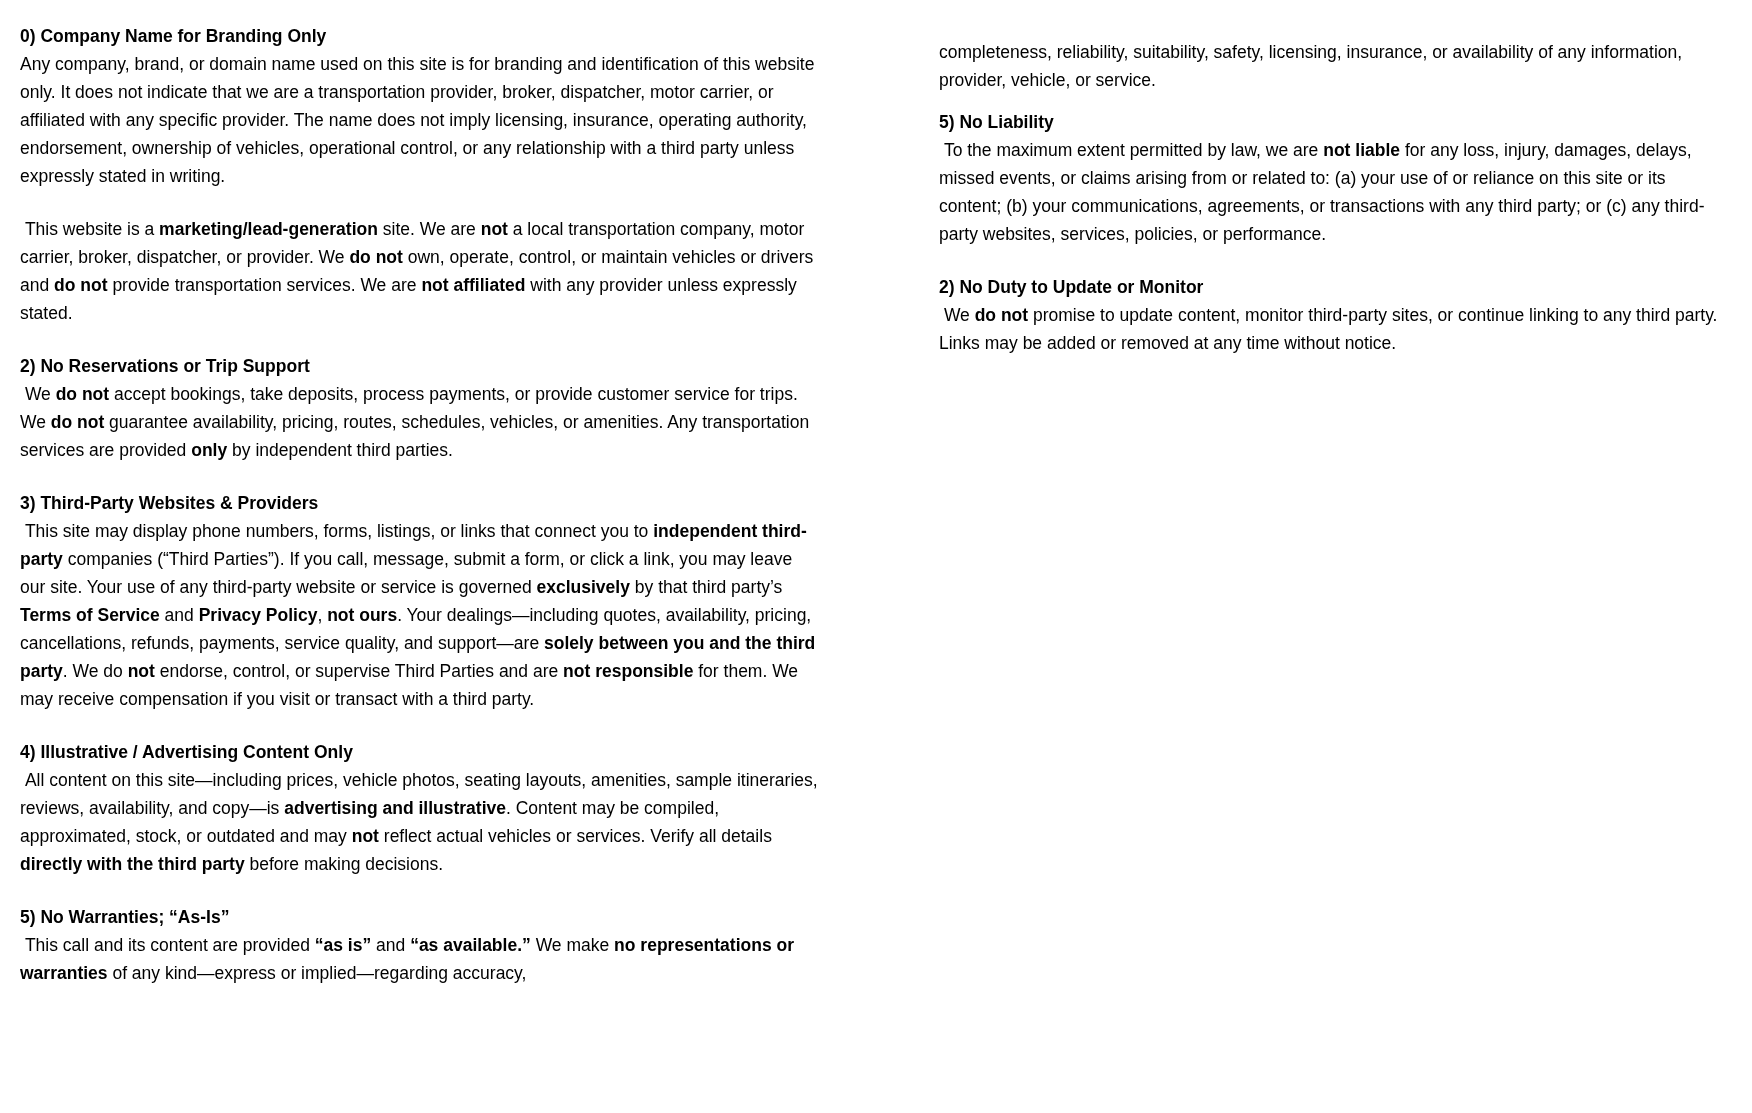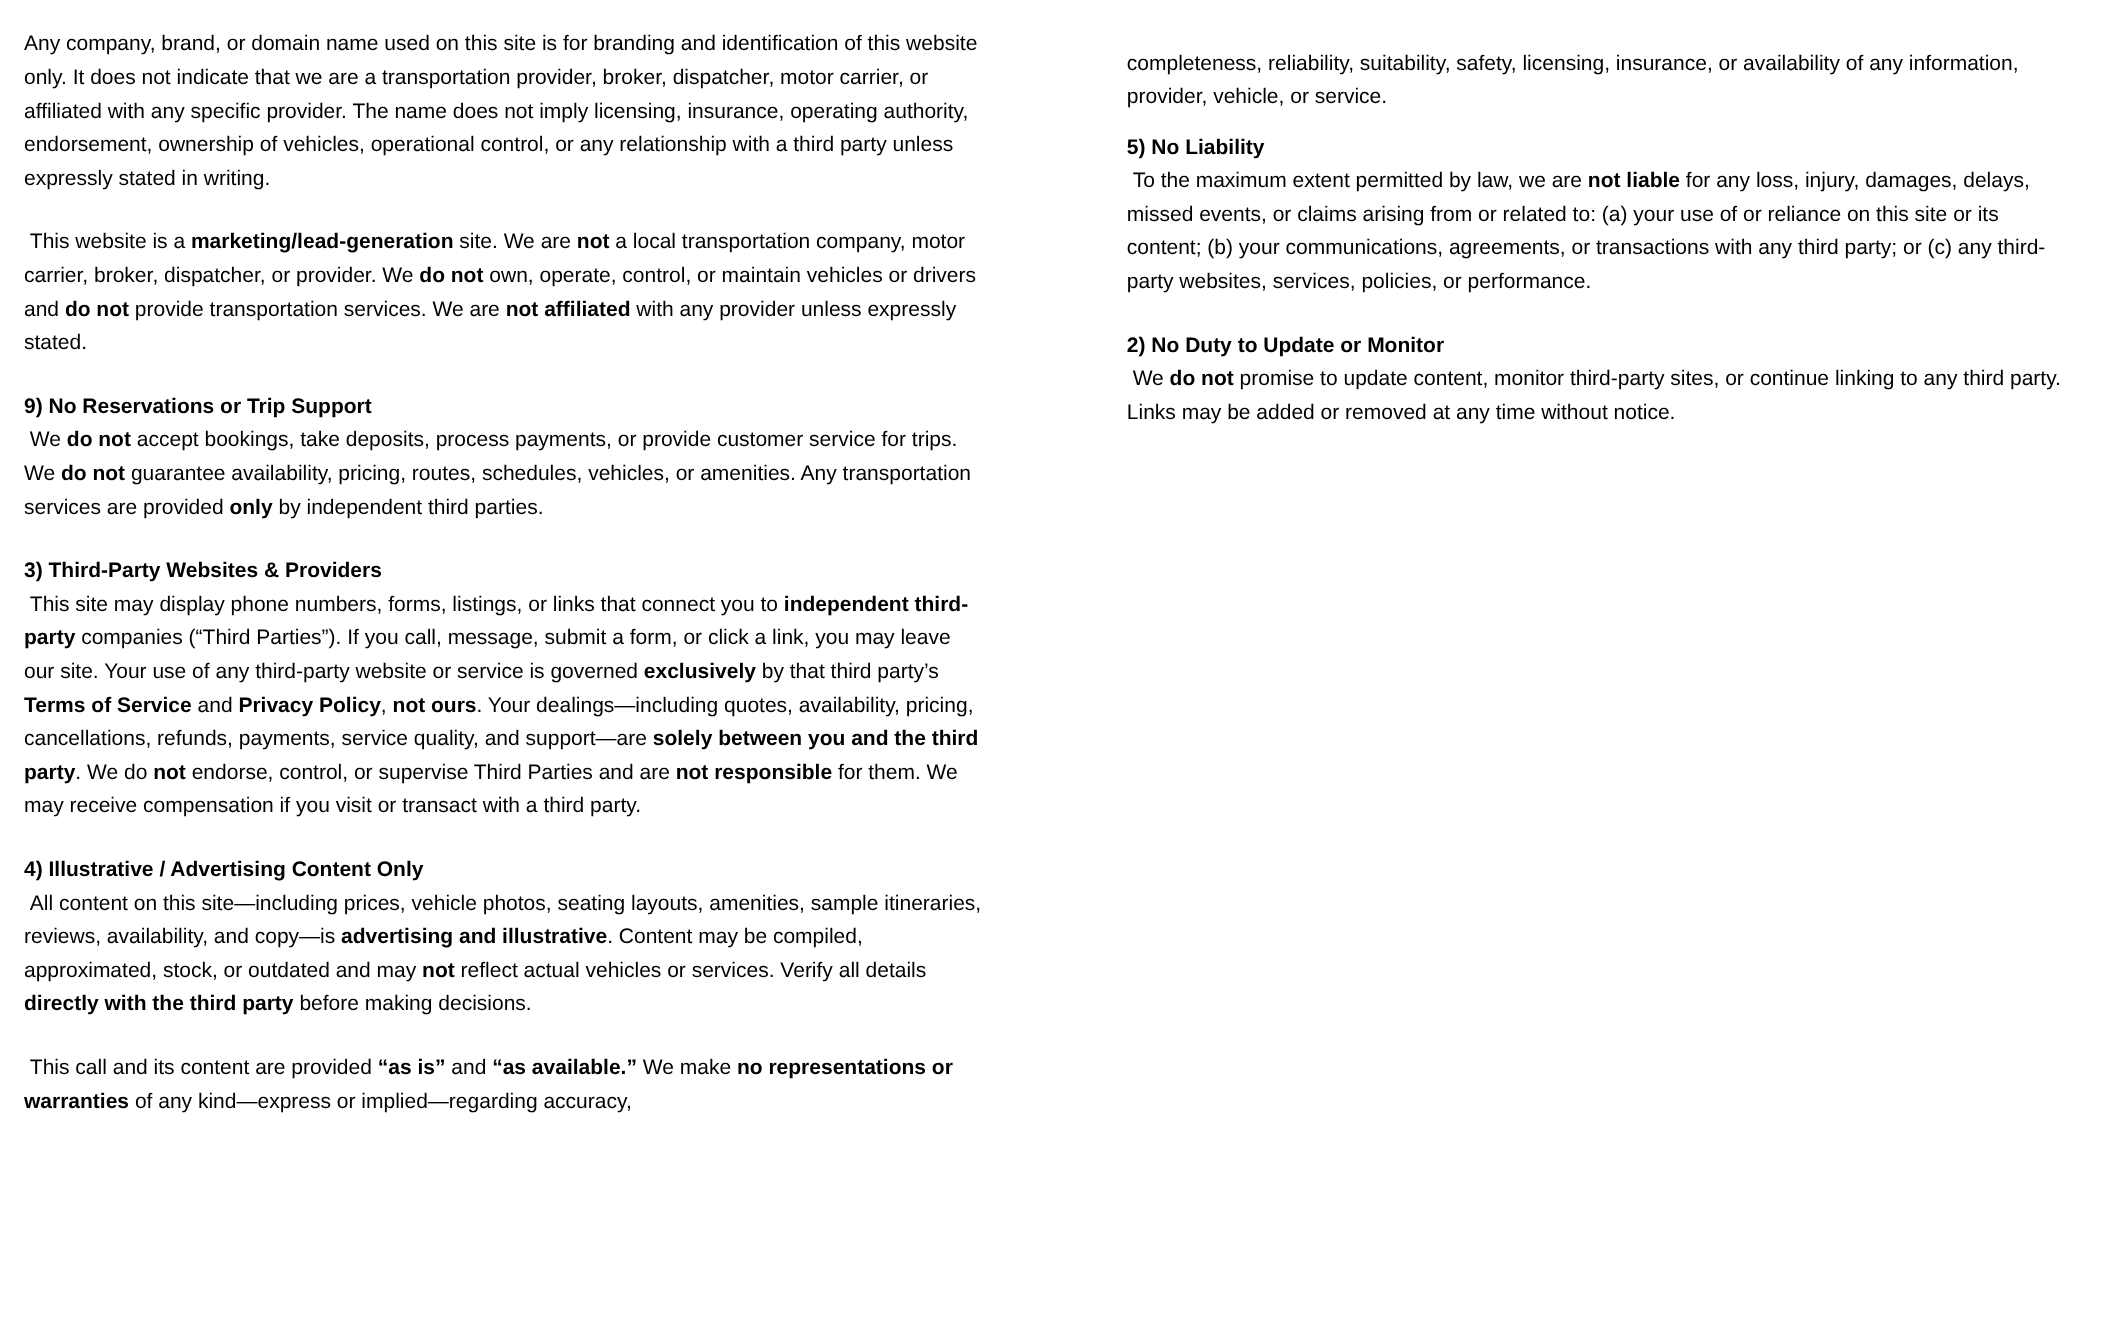--- a/index.html
+++ b/index.html
@@ -36,38 +36,40 @@
     white-space: pre-wrap;
   }
   .b { font-weight: 700; }
 </style>
 </head>
 <body>
 
 <div class="page">
   <div class="col" id="col-left">
       <section>
+        <h3>0) Company Name for Branding Only</h3>
         <p><span>Any company, brand, or domain name used on this site is for branding and identification of this website only. It does not indicate that we are a transportation provider, broker, dispatcher, motor carrier, or affiliated with any specific provider. The name does not imply licensing, insurance, operating authority, endorsement, ownership of vehicles, operational control, or any relationship with a third party unless expressly stated in writing.</span></p>
       </section>
       <section>
         <p><span> This website is a </span><span class="b">marketing/lead-generation</span><span> site. We are </span><span class="b">not</span><span> a local transportation company, motor carrier, broker, dispatcher, or provider. We </span><span class="b">do not</span><span> own, operate, control, or maintain vehicles or drivers and </span><span class="b">do not</span><span> provide transportation services. We are </span><span class="b">not affiliated</span><span> with any provider unless expressly stated.</span></p>
       </section>
       <section>
-        <h3>9) No Reservations or Trip Support</h3>
+        <h3>2) No Reservations or Trip Support</h3>
         <p><span> We </span><span class="b">do not</span><span> accept bookings, take deposits, process payments, or provide customer service for trips. We </span><span class="b">do not</span><span> guarantee availability, pricing, routes, schedules, vehicles, or amenities. Any transportation services are provided </span><span class="b">only</span><span> by independent third parties.</span></p>
       </section>
       <section>
         <h3>3) Third-Party Websites &amp; Providers</h3>
         <p><span> This site may display phone numbers, forms, listings, or links that connect you to </span><span class="b">independent third-party</span><span> companies (“Third Parties”). If you call, message, submit a form, or click a link, you may leave our site. Your use of any third-party website or service is governed </span><span class="b">exclusively</span><span> by that third party’s </span><span class="b">Terms of Service</span><span> and </span><span class="b">Privacy Policy</span><span>, </span><span class="b">not ours</span><span>. Your dealings—including quotes, availability, pricing, cancellations, refunds, payments, service quality, and support—are </span><span class="b">solely between you and the third party</span><span>. We do </span><span class="b">not</span><span> endorse, control, or supervise Third Parties and are </span><span class="b">not responsible</span><span> for them. We may receive compensation if you visit or transact with a third party.</span></p>
       </section>
       <section>
         <h3>4) Illustrative / Advertising Content Only</h3>
         <p><span> All content on this site—including prices, vehicle photos, seating layouts, amenities, sample itineraries, reviews, availability, and copy—is </span><span class="b">advertising and illustrative</span><span>. Content may be compiled, approximated, stock, or outdated and may </span><span class="b">not</span><span> reflect actual vehicles or services. Verify all details </span><span class="b">directly with the third party</span><span> before making decisions.</span></p>
       </section>
       <section>
+        <h3>5) No Warranties; “As-Is”</h3>
         <p><span> This call and its content are provided </span><span class="b">“as is”</span><span> and </span><span class="b">“as available.”</span><span> We make </span><span class="b">no representations or warranties</span><span> of any kind—express or implied—regarding accuracy,</span></p>
       </section>
     </div>
   <div class="col right" id="col-right">
       <section class="cont">
         <p><span>completeness, reliability, suitability, safety, licensing, insurance, or availability of any information, provider, vehicle, or service.</span></p>
       </section>
       <section>
         <h3>5) No Liability</h3>
         <p><span> To the maximum extent permitted by law, we are </span><span class="b">not liable</span><span> for any loss, injury, damages, delays, missed events, or claims arising from or related to: (a) your use of or reliance on this site or its content; (b) your communications, agreements, or transactions with any third party; or (c) any third-party websites, services, policies, or performance.</span></p>

